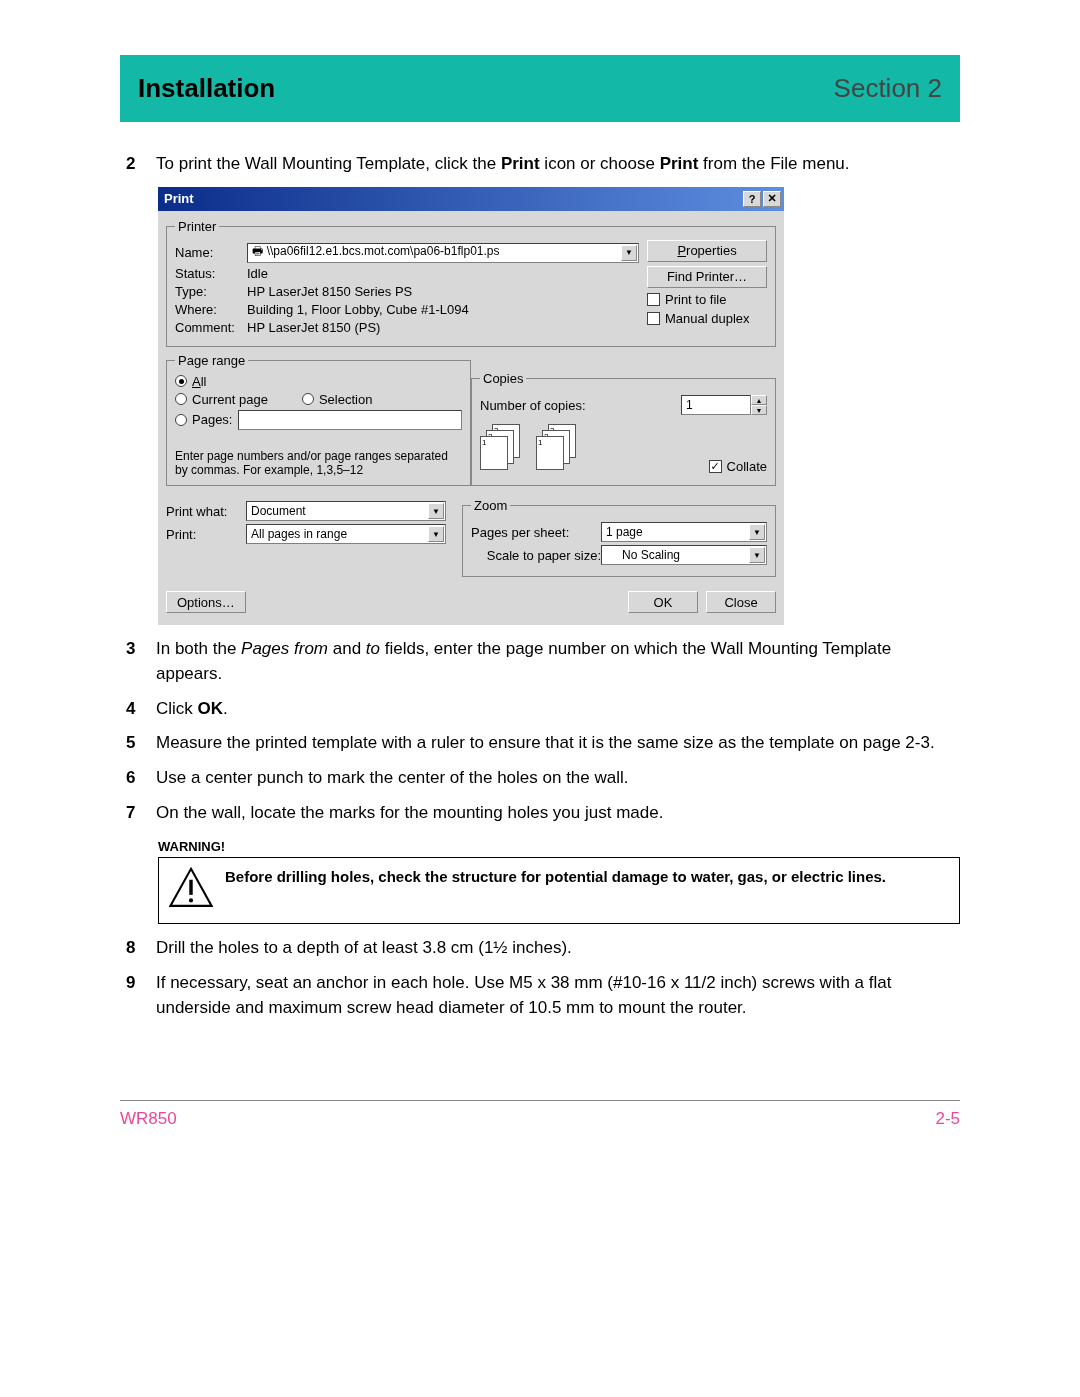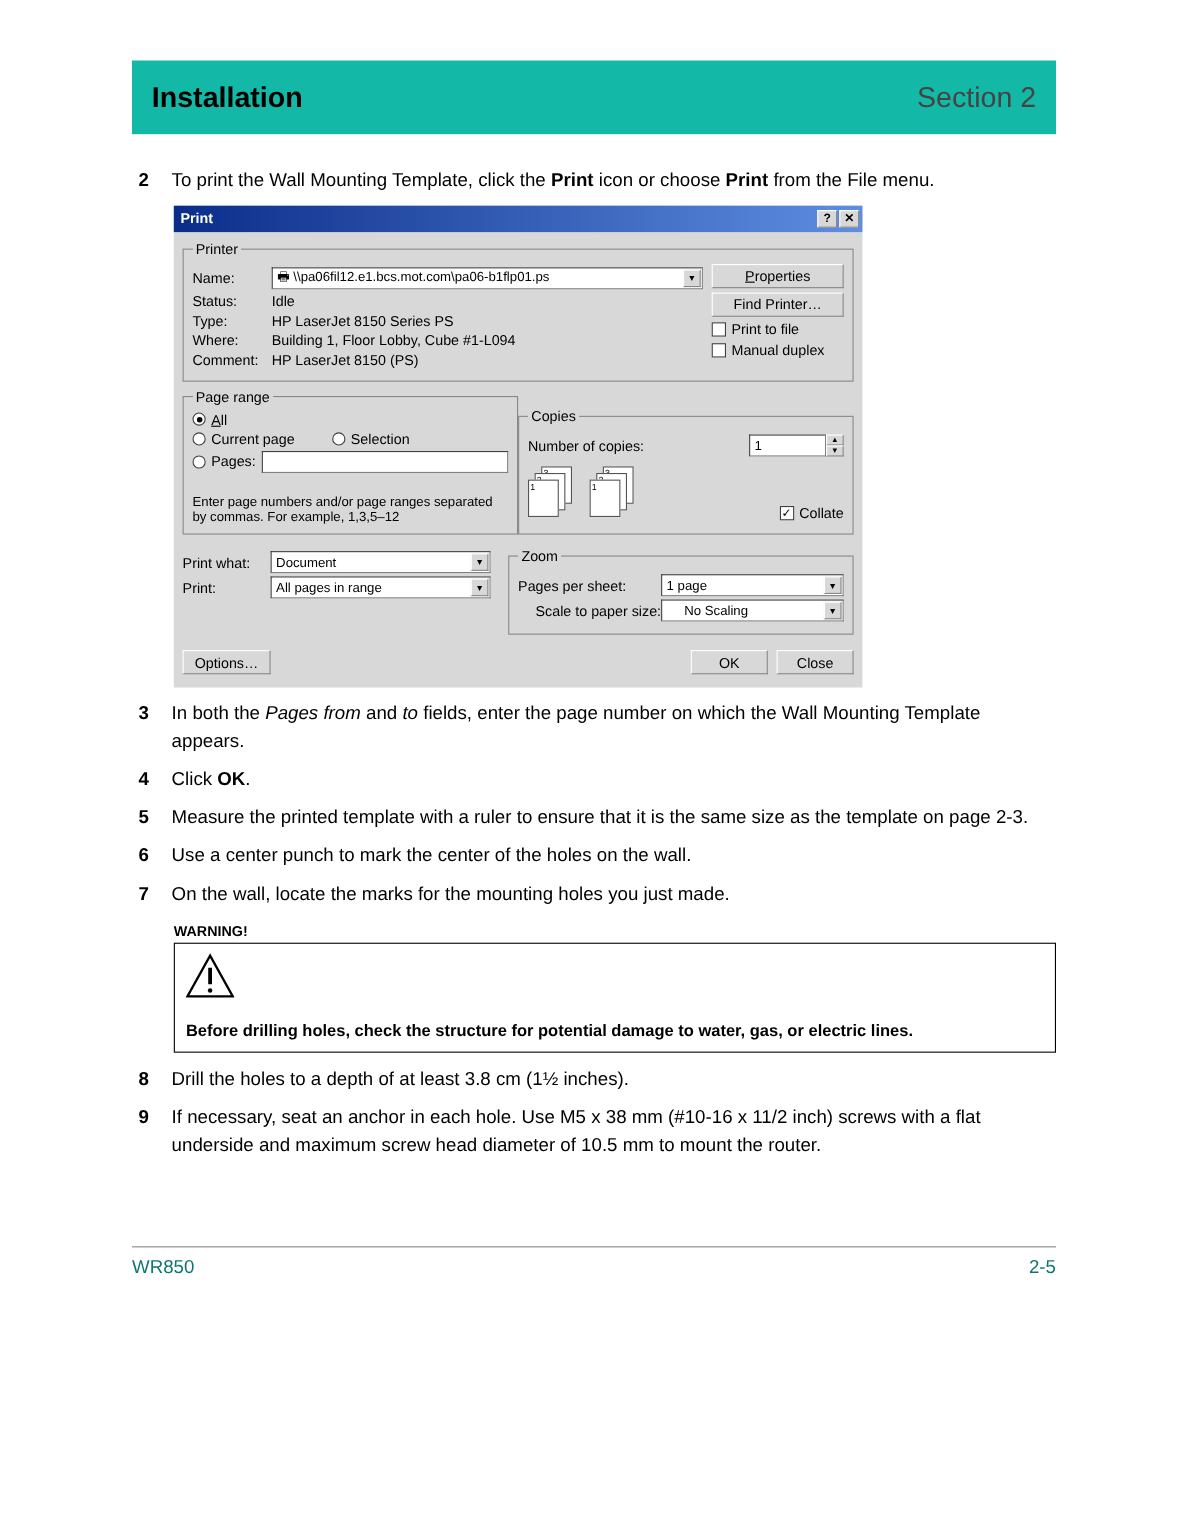--- a/index.html
+++ b/index.html
@@ -130,26 +130,26 @@
   .bottom-row { display:flex; gap:16px; margin-bottom:6px; }
   .bottom-row .left { width: 280px; }
   .bottom-row .right { flex:1; }
   .dlg-footer { display:flex; justify-content:space-between; padding: 2px 0 4px 0; }
   .dlg-footer .rightbtns { display:flex; gap:8px; }
   .under { text-decoration: underline; }
 
   
   .warning-block { margin: 14px 0 12px 38px; }
   .warn-title { font-size: 13px; font-weight: bold; margin-bottom: 3px; }
-  .warn-box { border: 1px solid #000; padding: 8px 10px; display:flex; gap:12px; align-items: flex-start; flex-direction: column; }
+  .warn-box { border: 1px solid #000; padding: 8px 10px; display:flex; gap:12px; align-items: flex-start; }
   .warn-box .icon svg { width:44px; height:44px; }
   .warn-box .text { font-size: 15px; font-weight: bold; line-height:1.4; }
 
   .foot-line { border-top: 1px solid #888; margin: 80px 0 8px 0; }
-  .foot { display:flex; justify-content:space-between; font-size:17px; color:#0f766e; }
+  .foot { display:flex; justify-content:space-between; font-size:17px; color:#ec4899; }
 </style>
 </head>
 <body>
 
 <div class="page">
   <div class="header-bar">
     <h1>Installation</h1>
     <div class="section">Section 2</div>
   </div>
 

